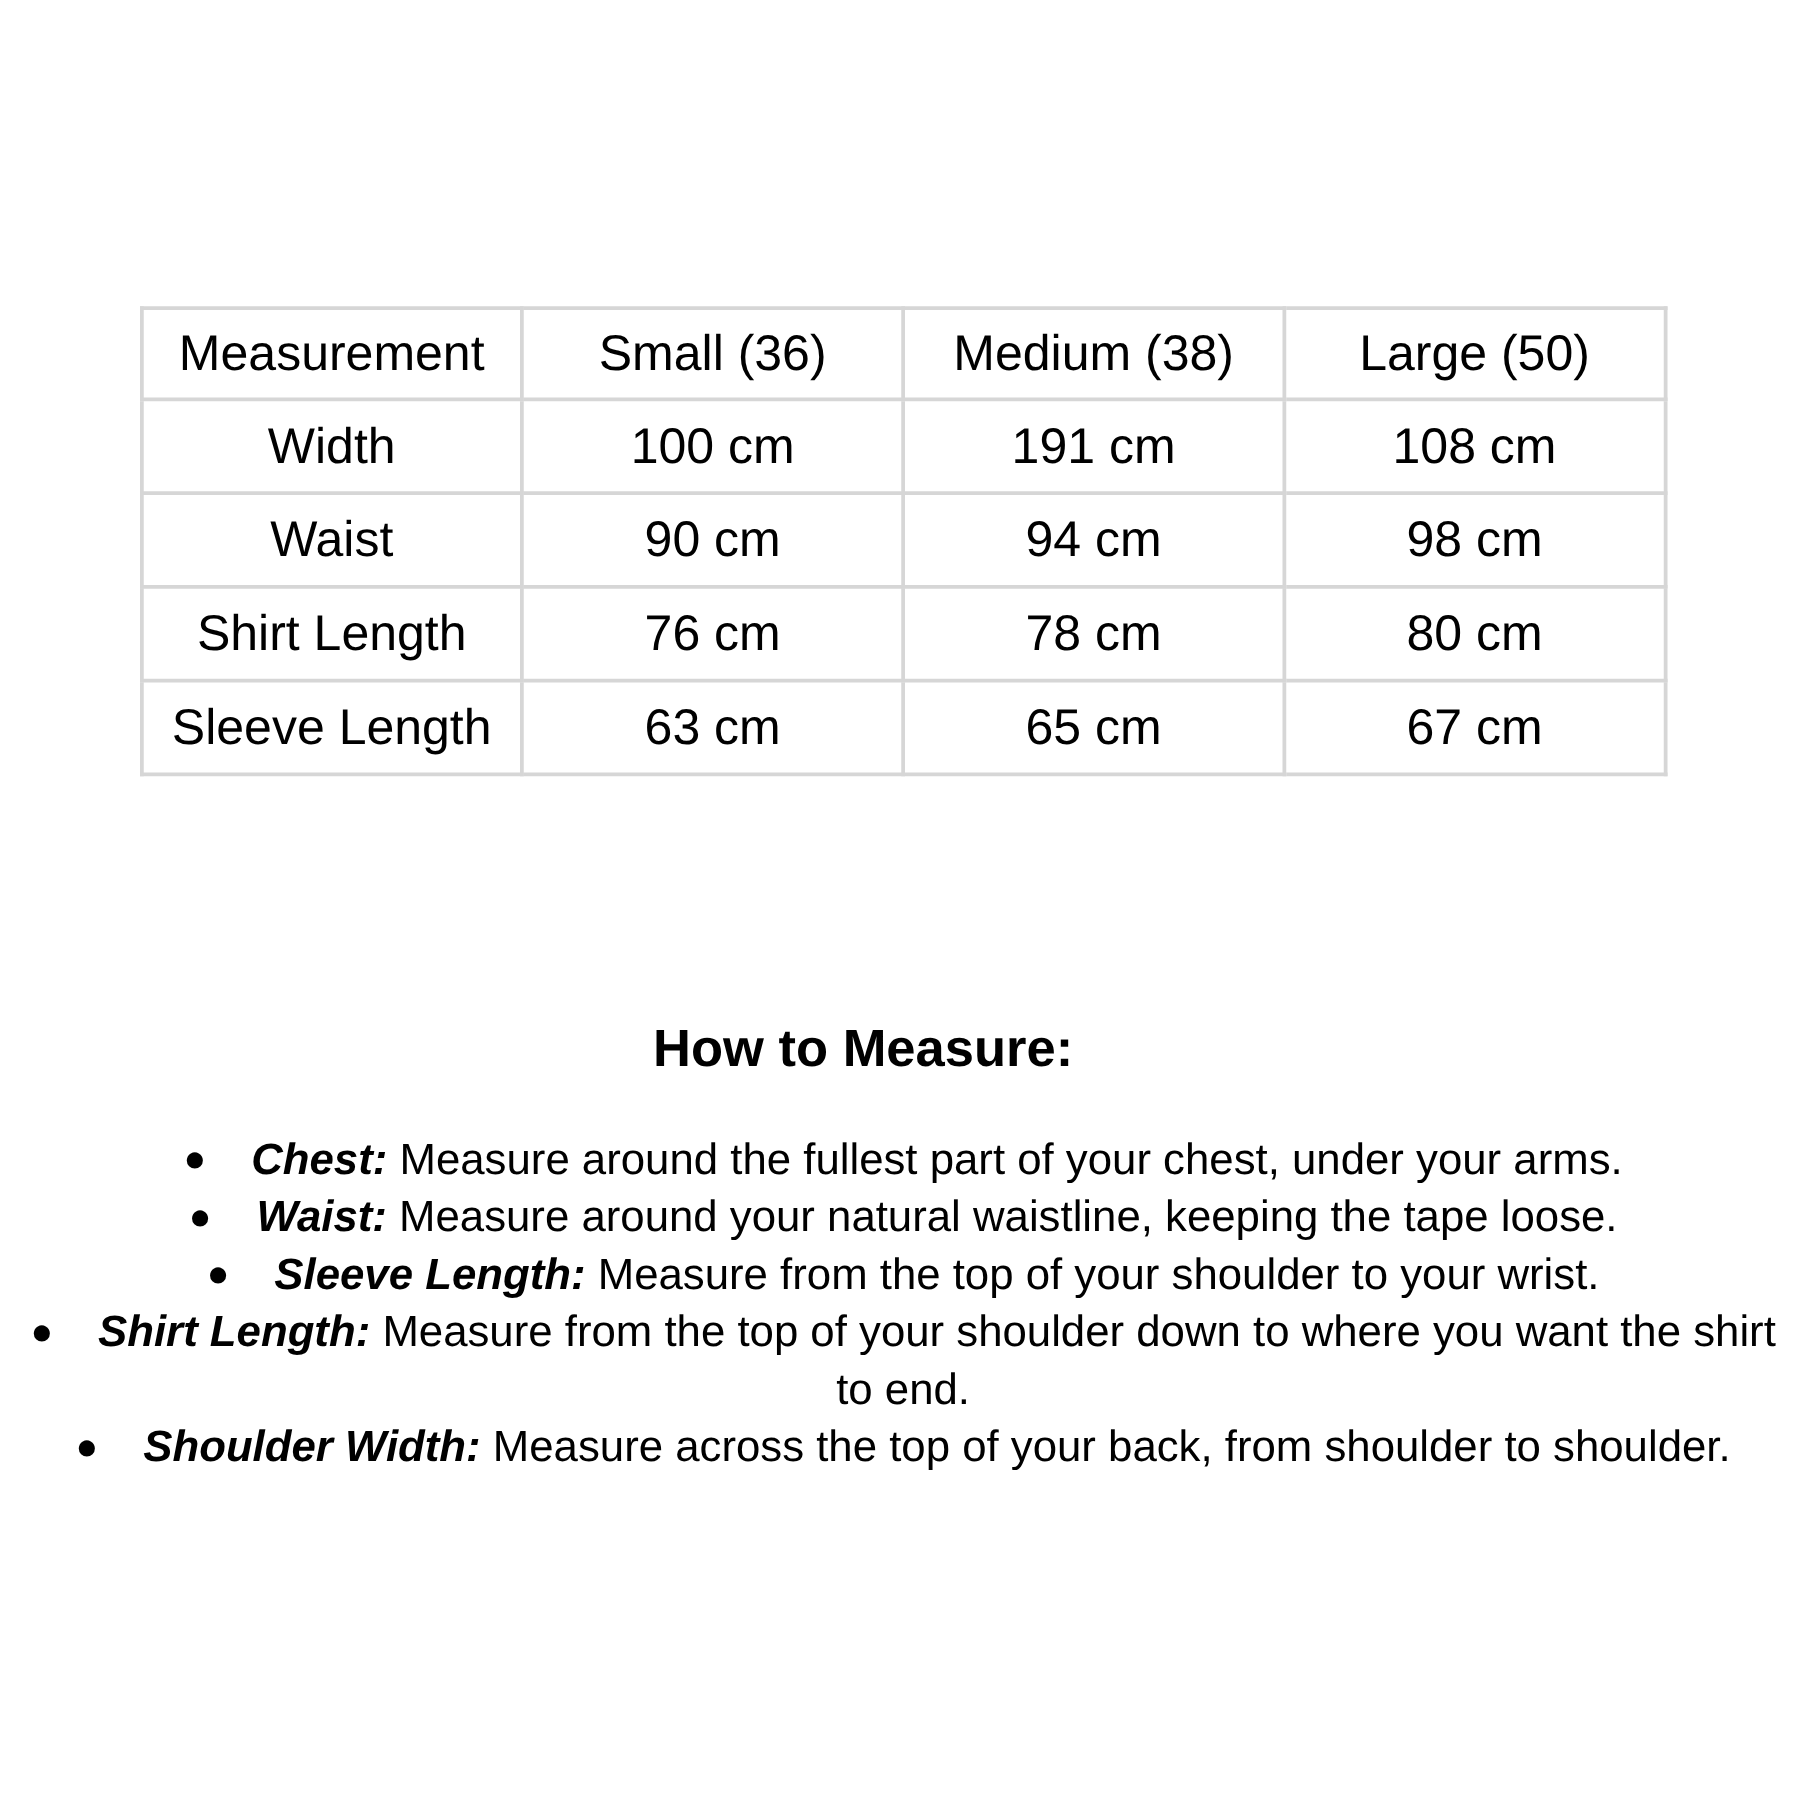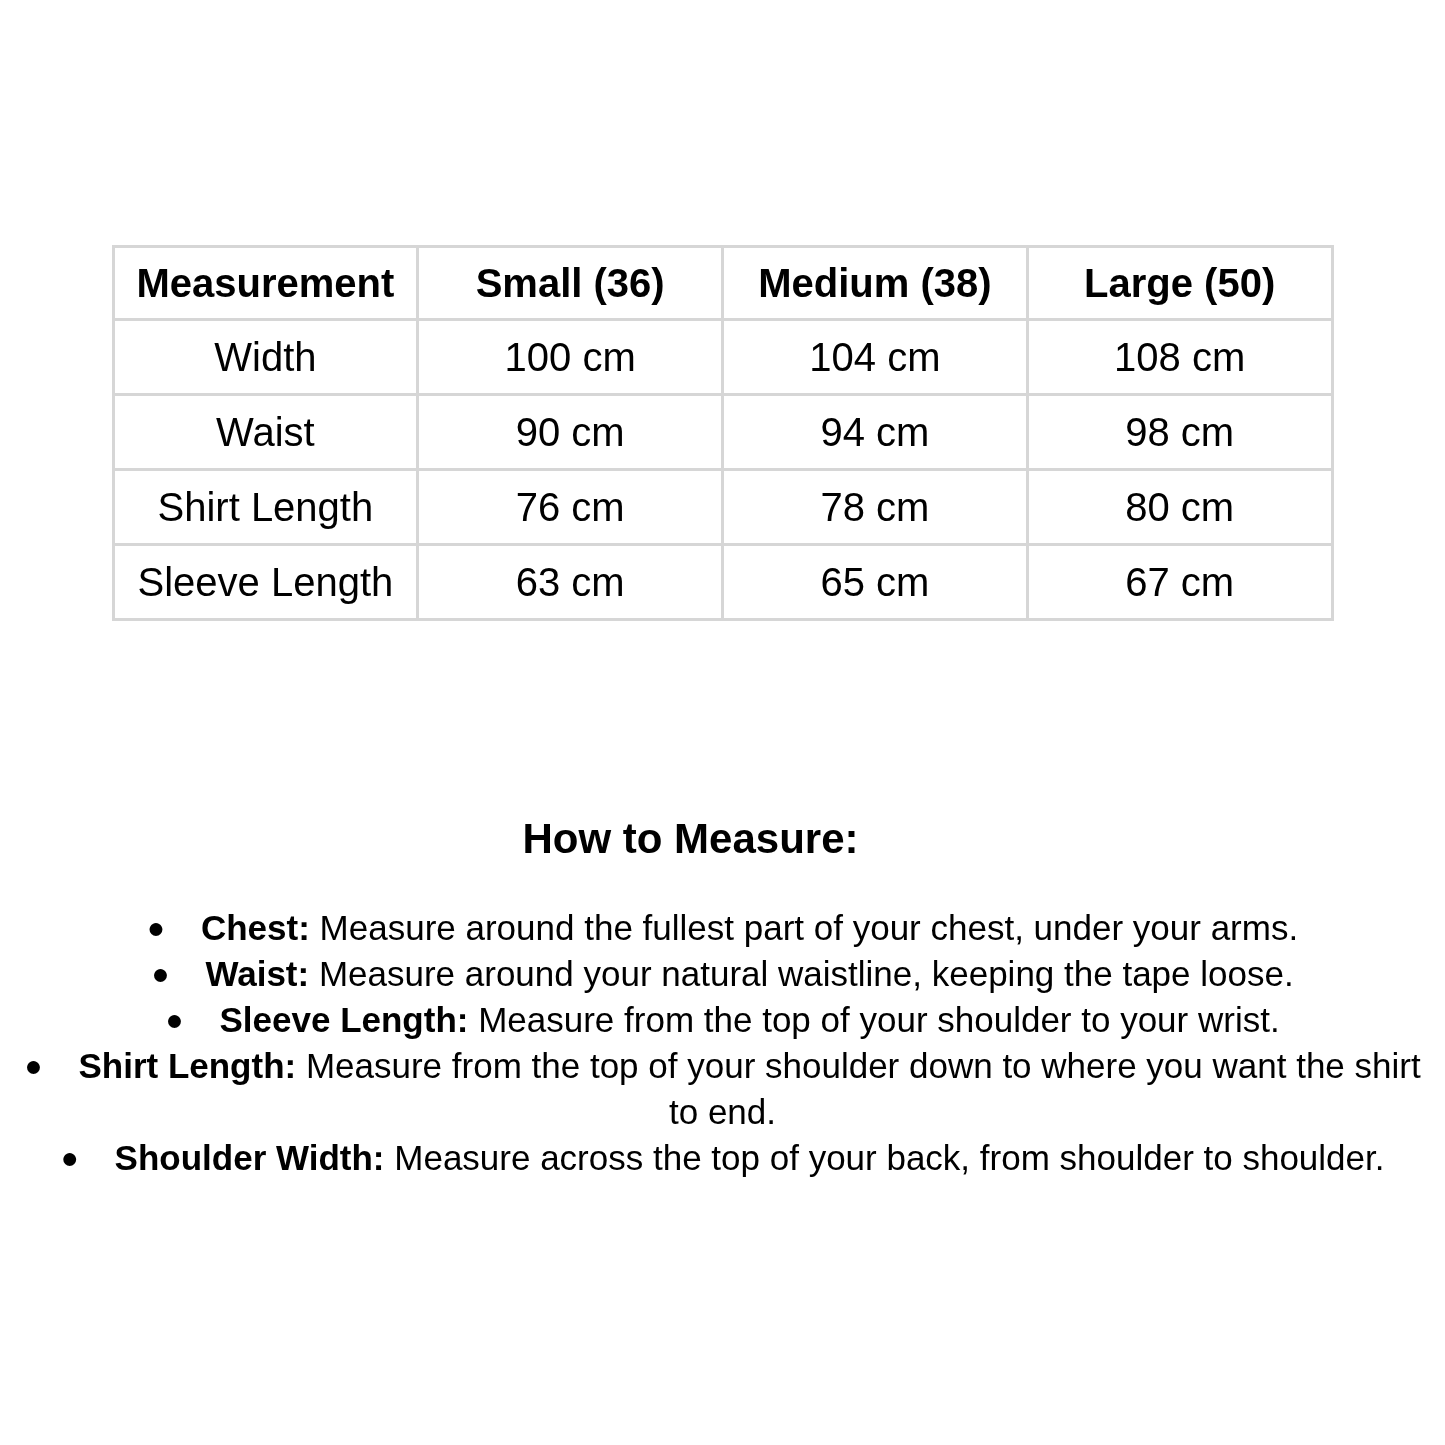--- a/index.html
+++ b/index.html
@@ -31,21 +31,21 @@
   table.size-table th,
   table.size-table td {
     border: 3px solid #d6d6d6;
     text-align: center;
     vertical-align: middle;
     font-size: 40px;
     padding: 0;
   }
   table.size-table th {
     height: 70px;
-    font-weight: bold;
+    font-weight: normal;
   }
   table.size-table td {
     height: 72px;
     font-weight: normal;
   }
   .howto-heading {
     position: absolute;
     top: 815px;
     left: -32px;
     width: 100%;
@@ -67,20 +67,21 @@
     font-weight: normal;
   }
   .bullet-dot {
     display: inline-block;
     margin-right: 36px;
     font-size: 30px;
     vertical-align: 2px;
   }
   .bullet-label {
     font-weight: bold;
+    font-style: italic;
   }
 </style>
 </head>
 <body>
 
 <div class="page">
 
   <div class="table-wrap">
     <table class="size-table">
       <thead>
@@ -88,21 +89,21 @@
             <th>Measurement</th>
             <th>Small (36)</th>
             <th>Medium (38)</th>
             <th>Large (50)</th>
           </tr>
       </thead>
       <tbody>
           <tr>
             <td>Width</td>
             <td>100 cm</td>
-            <td>104 cm</td>
+            <td>191 cm</td>
             <td>108 cm</td>
           </tr>
           <tr>
             <td>Waist</td>
             <td>90 cm</td>
             <td>94 cm</td>
             <td>98 cm</td>
           </tr>
           <tr>
             <td>Shirt Length</td>

